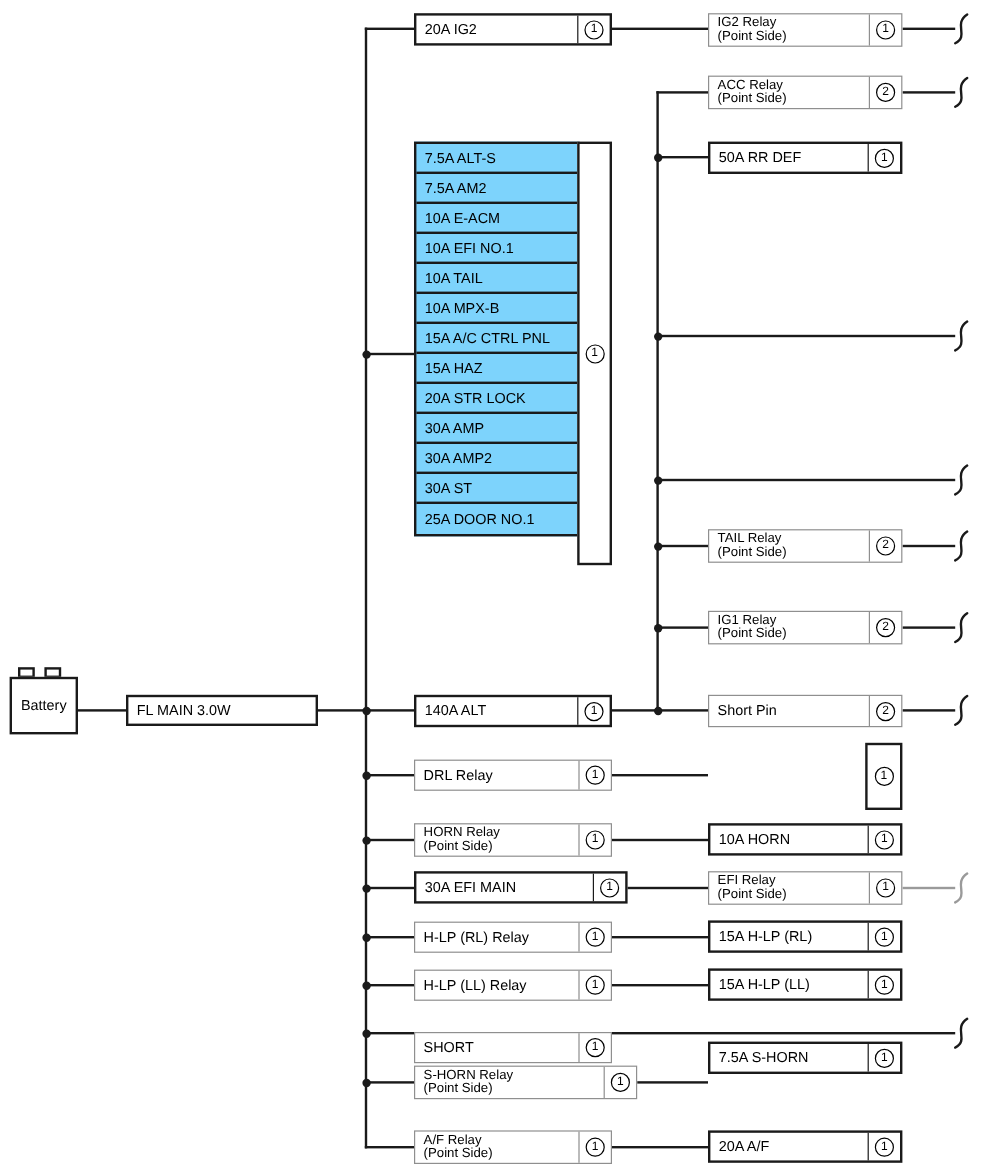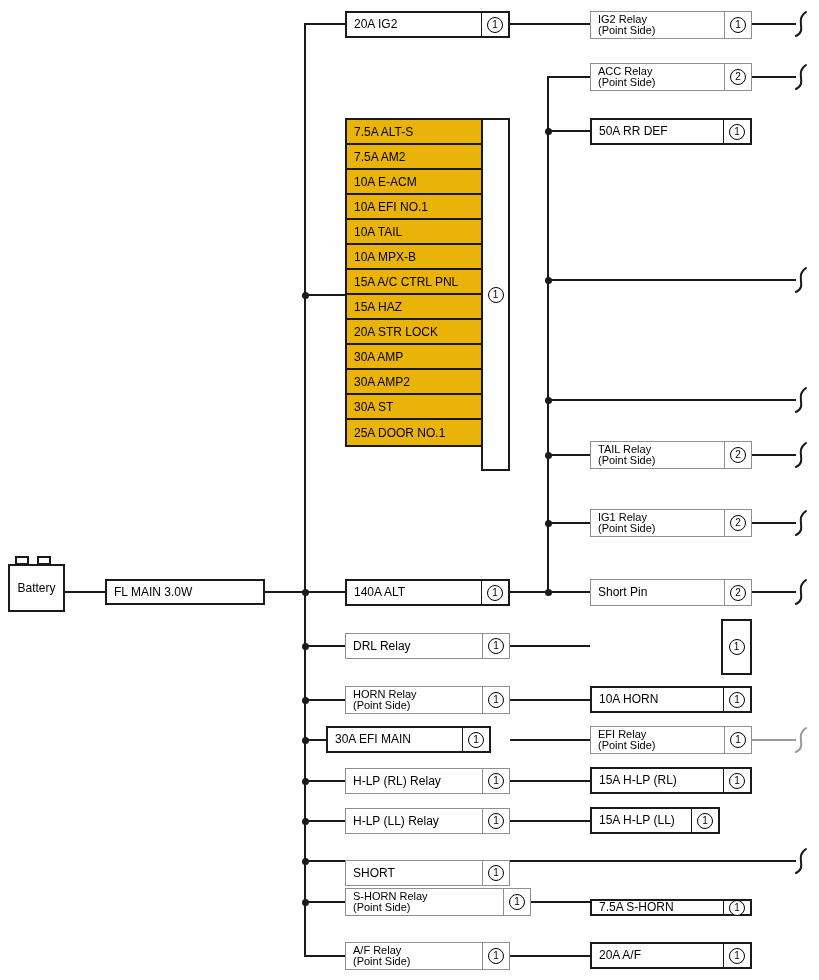--- a/index.html
+++ b/index.html
@@ -20,21 +20,21 @@
   .box{position:absolute;display:flex;align-items:stretch;background:#fff;border:2px solid var(--ink);font-size:12px;}
   .box.lite{border:1px solid var(--lite);}
   .box .lbl{flex:1;display:flex;flex-direction:column;justify-content:center;padding-left:7px;line-height:13px;white-space:nowrap;overflow:hidden;}
   .box.two .lbl{font-size:11px;line-height:11.5px;}
   .box .lbl span{display:block;}
   .box .num{width:27px;display:flex;align-items:center;justify-content:center;border-left:1px solid var(--ink);}
   .box.lite .num{border-left:1px solid var(--lite);}
   .circ{width:16px;height:16px;border:1.5px solid #000;border-radius:50%;display:flex;align-items:center;justify-content:center;font-size:10px;line-height:1;background:#fff;color:#000;}
 
   
-  .fuserows{position:absolute;background:#eab308;border:2px solid var(--ink);}
+  .fuserows{position:absolute;background:#7dd3fc;border:2px solid var(--ink);}
   .fuserows .frow{height:25px;display:flex;align-items:center;padding-left:7px;font-size:12px;border-bottom:2px solid var(--ink);white-space:nowrap;}
   .fuserows .frow:last-child{border-bottom:none;}
   .fusenum{position:absolute;background:#fff;border:2px solid var(--ink);display:flex;align-items:center;justify-content:center;}
 
   
   .term{position:absolute;width:14px;height:9px;border:2px solid var(--ink);background:#fff;}
   .battery .lbl{padding-left:0;align-items:center;}
 
   
   .sq{position:absolute;width:20px;height:30px;}
@@ -184,21 +184,21 @@
   <div class="box lite two" style="left:345px;top:686px;width:165px;height:28px">
     <div class="lbl">
       <span>HORN Relay</span>
       <span>(Point Side)</span>
     </div>
     <div class="num">
         <span class="circ">1</span>
       </div>
   </div>
 
-  <div class="box" style="left:326px;top:726px;width:165px;height:27px">
+  <div class="box" style="left:345px;top:726px;width:178px;height:27px">
     <div class="lbl">30A EFI MAIN</div>
     <div class="num">
         <span class="circ">1</span>
       </div>
   </div>
 
   <div class="box lite" style="left:345px;top:768px;width:165px;height:26px">
     <div class="lbl">H-LP (RL) Relay</div>
     <div class="num">
         <span class="circ">1</span>
@@ -314,28 +314,28 @@
       </div>
   </div>
 
   <div class="box" style="left:590px;top:767px;width:162px;height:27px">
     <div class="lbl">15A H-LP (RL)</div>
     <div class="num">
         <span class="circ">1</span>
       </div>
   </div>
 
-  <div class="box" style="left:590px;top:807px;width:130px;height:27px">
+  <div class="box" style="left:590px;top:807px;width:162px;height:27px">
     <div class="lbl">15A H-LP (LL)</div>
     <div class="num">
         <span class="circ">1</span>
       </div>
   </div>
 
-  <div class="box" style="left:590px;top:899px;width:162px;height:17px">
+  <div class="box" style="left:590px;top:868px;width:162px;height:27px">
     <div class="lbl">7.5A S-HORN</div>
     <div class="num">
         <span class="circ">1</span>
       </div>
   </div>
 
   <div class="box" style="left:590px;top:942px;width:162px;height:27px">
     <div class="lbl">20A A/F</div>
     <div class="num">
         <span class="circ">1</span>

